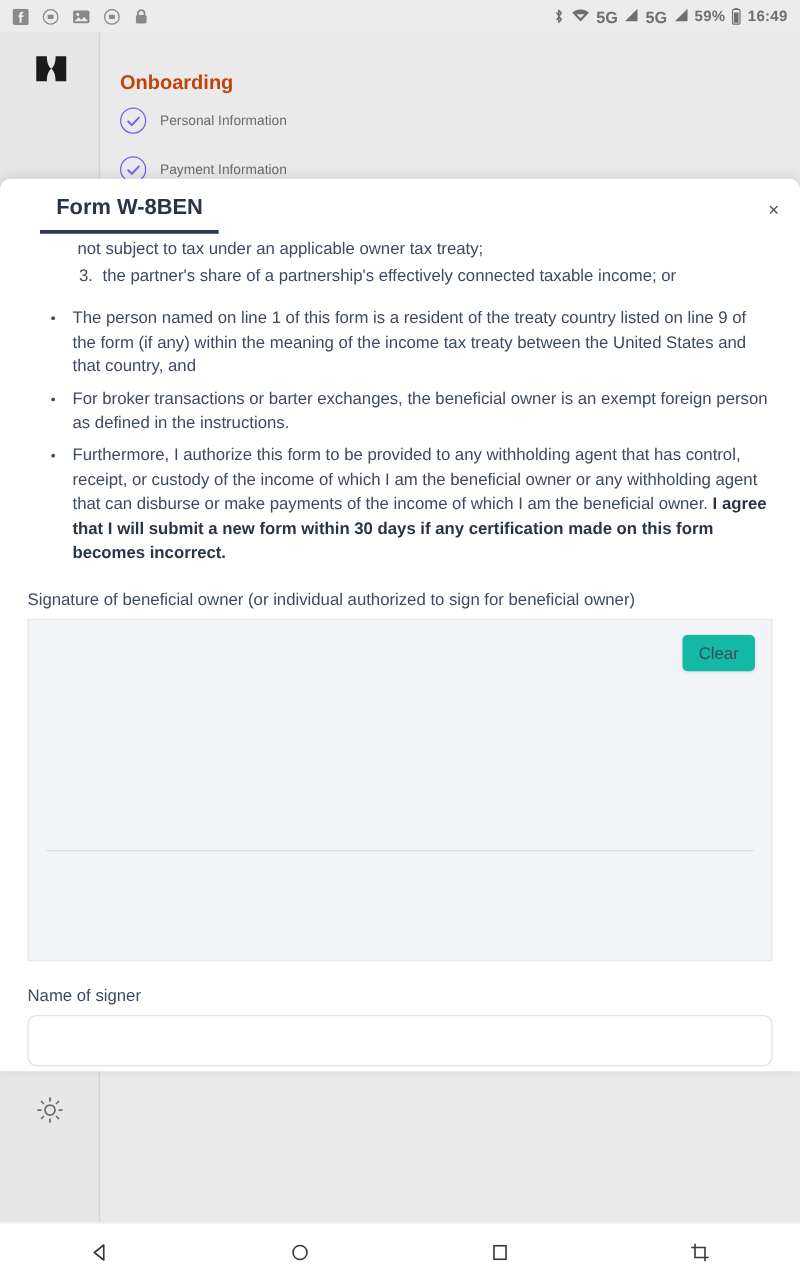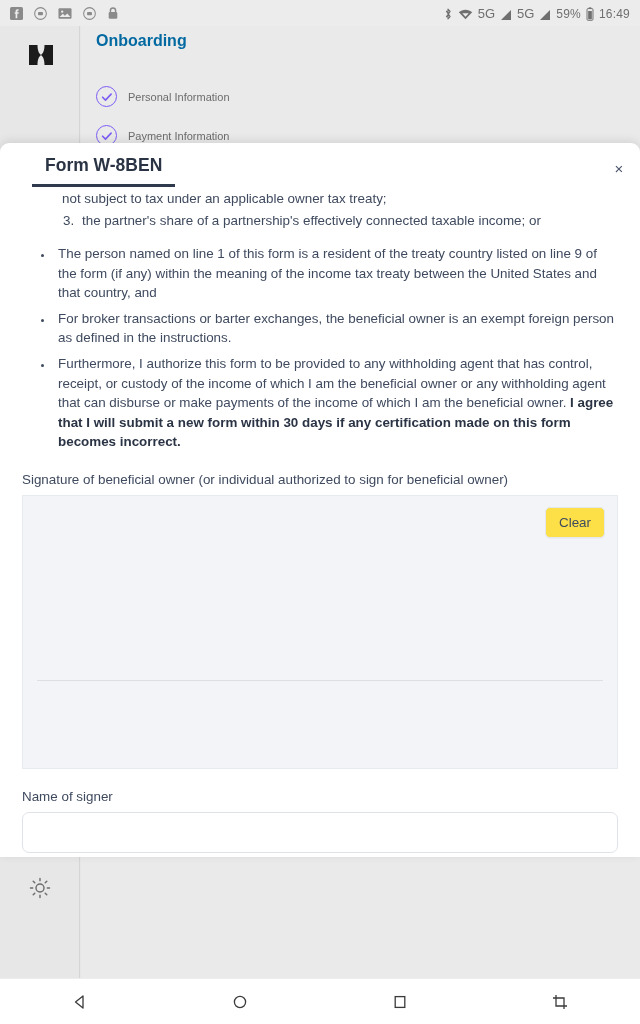--- a/index.html
+++ b/index.html
@@ -21,37 +21,37 @@
   
   #statusbar {
     position: absolute; top: 0; left: 0;
     width: 640px; height: 26px;
     background: #ececec;
     display: flex; align-items: center;
     padding: 0 10px;
     color: #7a7a7a;
   }
   #statusbar .left { display: flex; align-items: center; gap: 11px; }
-  #statusbar .right { margin-left: auto; display: flex; align-items: flex-end; gap: 5px; }
+  #statusbar .right { margin-left: auto; display: flex; align-items: flex-start; gap: 5px; font-weight: bold; }
   .sb-ic { display: inline-flex; align-items: center; justify-content: center; }
   .sb-txt { font-size: 12px; color: #6f6f6f; letter-spacing: .2px; }
   .sb-5g { font-size: 13px; color: #6f6f6f; font-family: "Liberation Sans", sans-serif; }
 
   
   #bg-app { position: absolute; top: 26px; left: 0; width: 640px; height: 952px; background: #e7e7e7; }
   #bg-rail {
     position: absolute; top: 0; left: 0; width: 80px; height: 952px;
     background: #e7e7e7; border-right: 1px solid #d5d5d5;
   }
   #bg-logo { position: absolute; top: 16px; left: 26px; width: 30px; height: 30px; }
   #bg-bright { position: absolute; top: 850px; left: 28px; width: 24px; height: 24px; }
   #bg-content { position: absolute; top: 0; left: 81px; width: 559px; height: 952px; background: #eaeaea; }
   #bg-title {
-    position: absolute; top: 6px; left: 15px;
-    font-size: 16px; font-weight: bold; color: #0369a1;
+    position: absolute; top: 32px; left: 15px;
+    font-size: 16px; font-weight: bold; color: #c2410c;
   }
   .bg-step {
     position: absolute; left: 15px; display: flex; align-items: center; gap: 11px;
   }
   .bg-step .circ {
     width: 21px; height: 21px; border-radius: 50%;
     border: 1.6px solid #7d5cf5; display: flex; align-items: center; justify-content: center;
   }
   .bg-step .circ svg { display: block; }
   .bg-step .lbl { font-size: 11px; color: #6c6c6c; }
@@ -111,21 +111,21 @@
     height: 274px;
     background: #f2f4f7;
     border: 1px solid #e7eaee;
   }
   #sig-line {
     position: absolute; left: 14px; right: 14px; top: 184px;
     height: 1px; background: #dcdfe4;
   }
   #clear-btn {
     position: absolute; top: 11px; right: 12px;
-    background: #fde047;
+    background: #14b8a6;
     border: 1px solid #e4e7ec;
     border-radius: 5px;
     padding: 7px 13px;
     font-size: 13.4px;
     color: #3f4a5f;
     box-shadow: 0 1px 1px rgba(0,0,0,0.03);
   }
   #name-input {
     margin-top: 8px;
     width: 100%; height: 41px;

